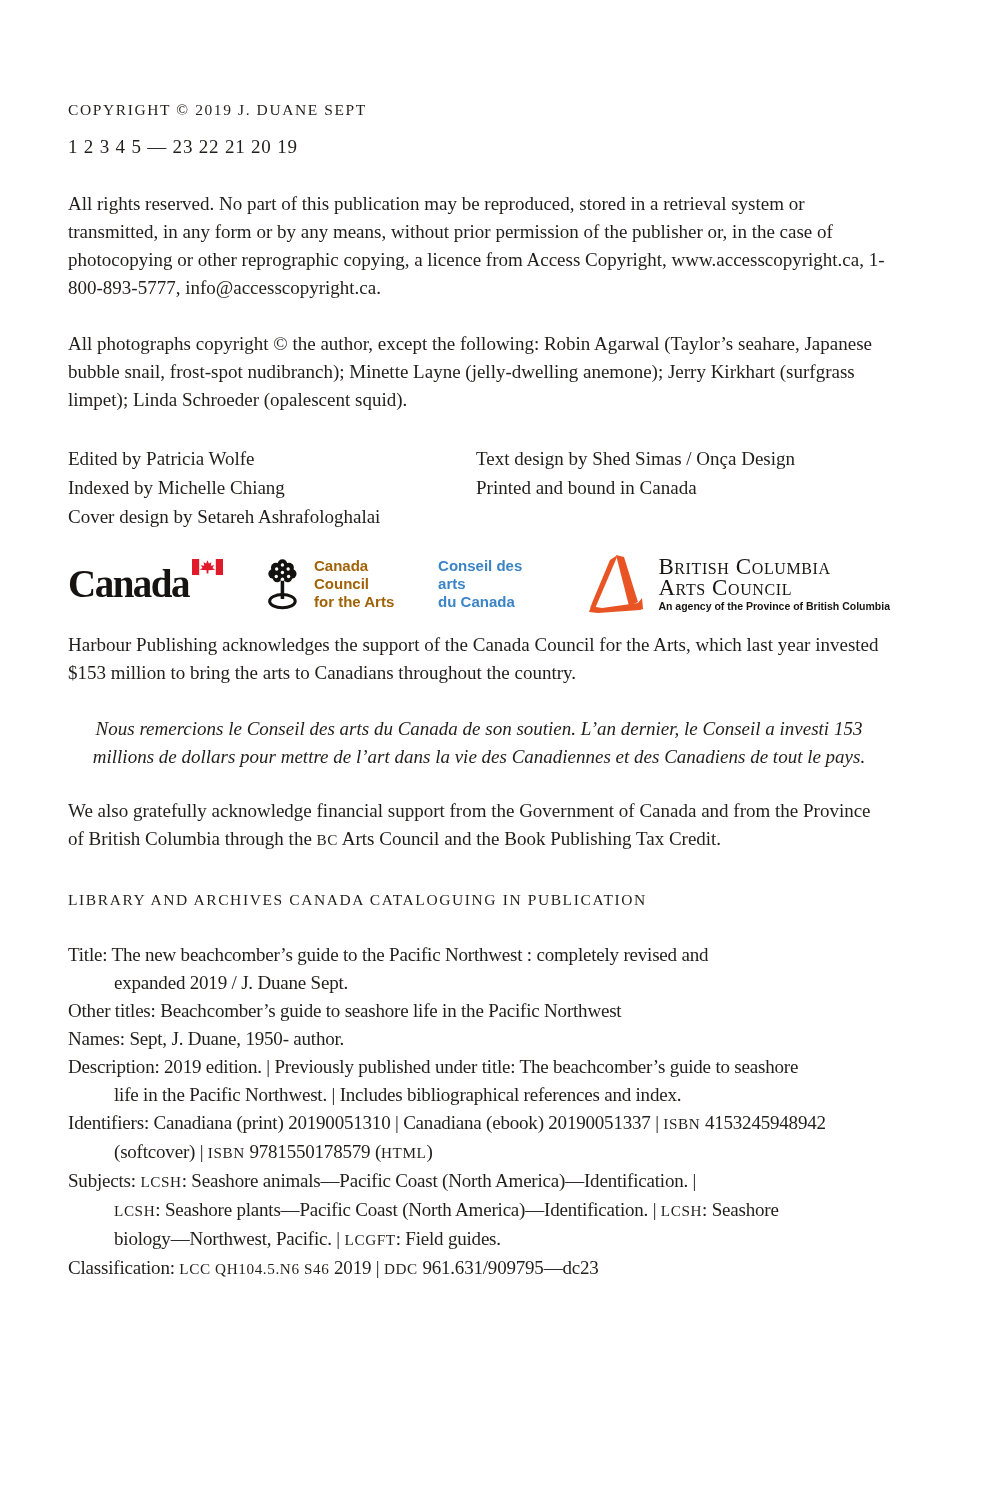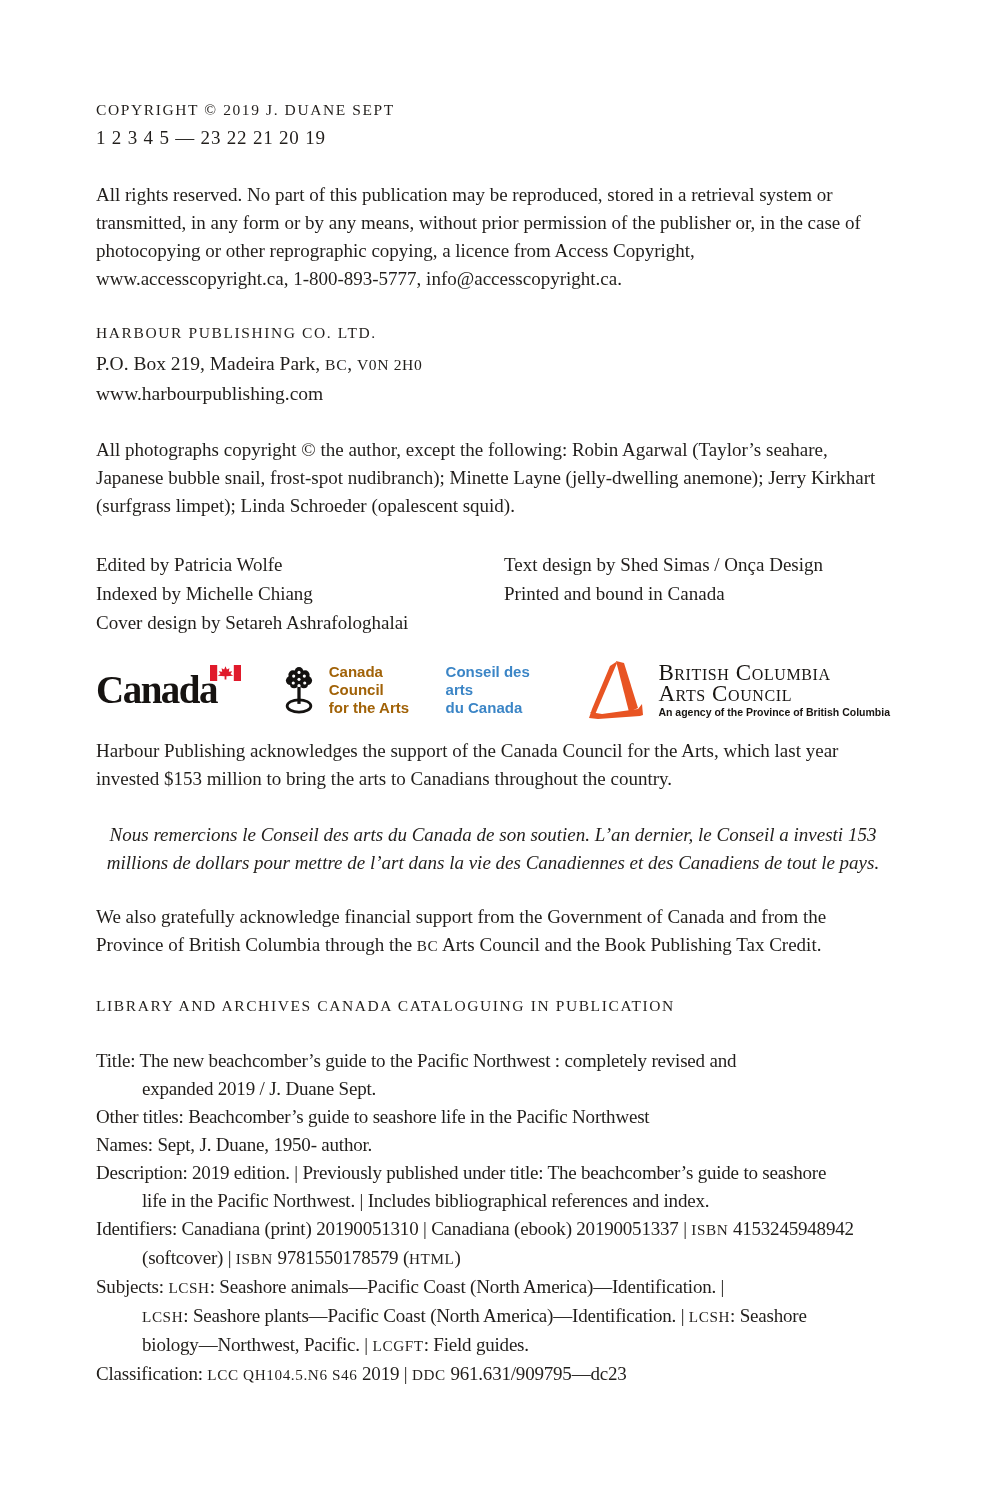--- a/index.html
+++ b/index.html
@@ -8,30 +8,30 @@
 
   .page {
     position: relative;
     width: 1000px;
     height: 1500px;
     background: #ffffff;
     color: #211e1b;
     font-family: "Liberation Serif", "DejaVu Serif", serif;
     font-size: 19px;
     line-height: 28px;
-    padding: 100px 110px 0 96px;
+    padding: 100px 110px 0 68px;
   }
 
   .sc-line {
     font-size: 15.5px;
     letter-spacing: 1.6px;
     line-height: 20px;
     color: #211e1b;
   }
-  .printing-line { margin-top: 6px; font-size: 19px; line-height: 24px; letter-spacing: 0.8px; }
+  .printing-line { margin-top: 15px; font-size: 19px; line-height: 24px; letter-spacing: 0.8px; }
 
   .para { text-align: left; }
   .rights       { margin-top: 31px; }
   .publisher    { margin-top: 30px; }
   .publisher .pub-line { line-height: 29px; font-size: 19.5px; }
   .publisher .sc-line  { margin-bottom: 6px; }
   .photo-credits{ margin-top: 28px; }
   .credits      { margin-top: 30px; display: flex; }
   .credits .col-left  { width: 408px; }
   .credits .col-right { flex: 1; }
@@ -111,25 +111,20 @@
 
 <div class="page">
 
   <header>
     <div class="sc-line">COPYRIGHT © 2019 J. DUANE SEPT</div>
     <div class="printing-line">1 2 3 4 5 — 23 22 21 20 19</div>
   </header>
 
   <p class="para rights">All rights reserved. No part of this publication may be reproduced, stored in a retrieval system or transmitted, in any form or by any means, without prior permission of the publisher or, in the case of photocopying or other reprographic copying, a licence from Access Copyright, www.accesscopyright.ca, 1-800-893-5777, info@accesscopyright.ca.</p>
 
-  <section class="publisher">
-    <div class="sc-line">HARBOUR PUBLISHING CO. LTD.</div>
-    <div class="pub-line"><span>P.O. Box 219, Madeira Park, </span><span class="sc">BC</span><span>, </span><span class="sc">V0N 2H0</span></div>
-    <div class="pub-line">www.harbourpublishing.com</div>
-  </section>
 
   <p class="para photo-credits">All photographs copyright © the author, except the following: Robin Agarwal (Taylor’s seahare, Japanese bubble snail, frost-spot nudibranch); Minette Layne (jelly-dwelling anemone); Jerry Kirkhart (surfgrass limpet); Linda Schroeder (opalescent squid).</p>
 
   <section class="credits">
     <div class="col-left">
       <div class="credit-line">Edited by Patricia Wolfe</div>
       <div class="credit-line">Indexed by Michelle Chiang</div>
       <div class="credit-line">Cover design by Setareh Ashrafologhalai</div>
     </div>
     <div class="col-right">

